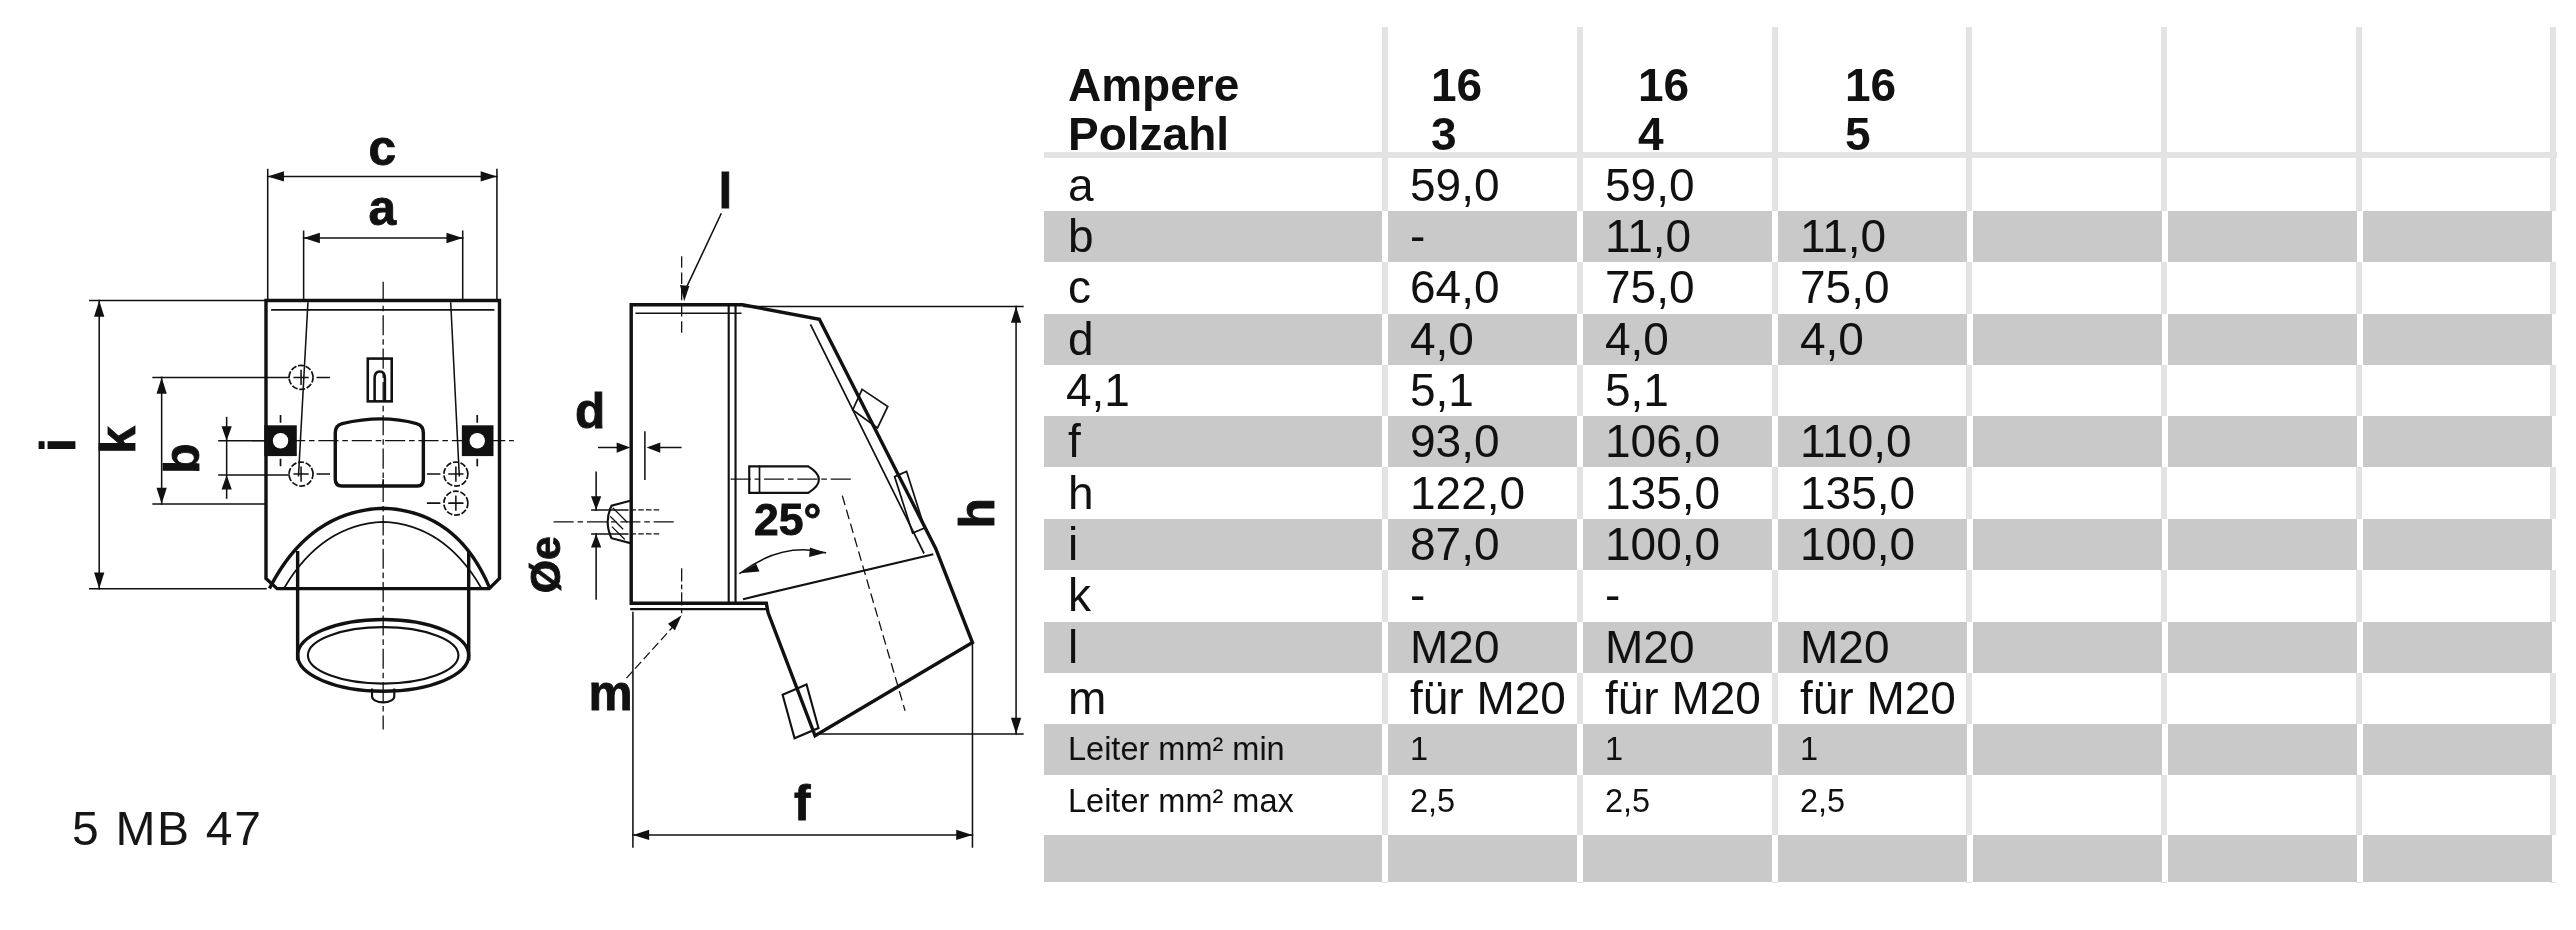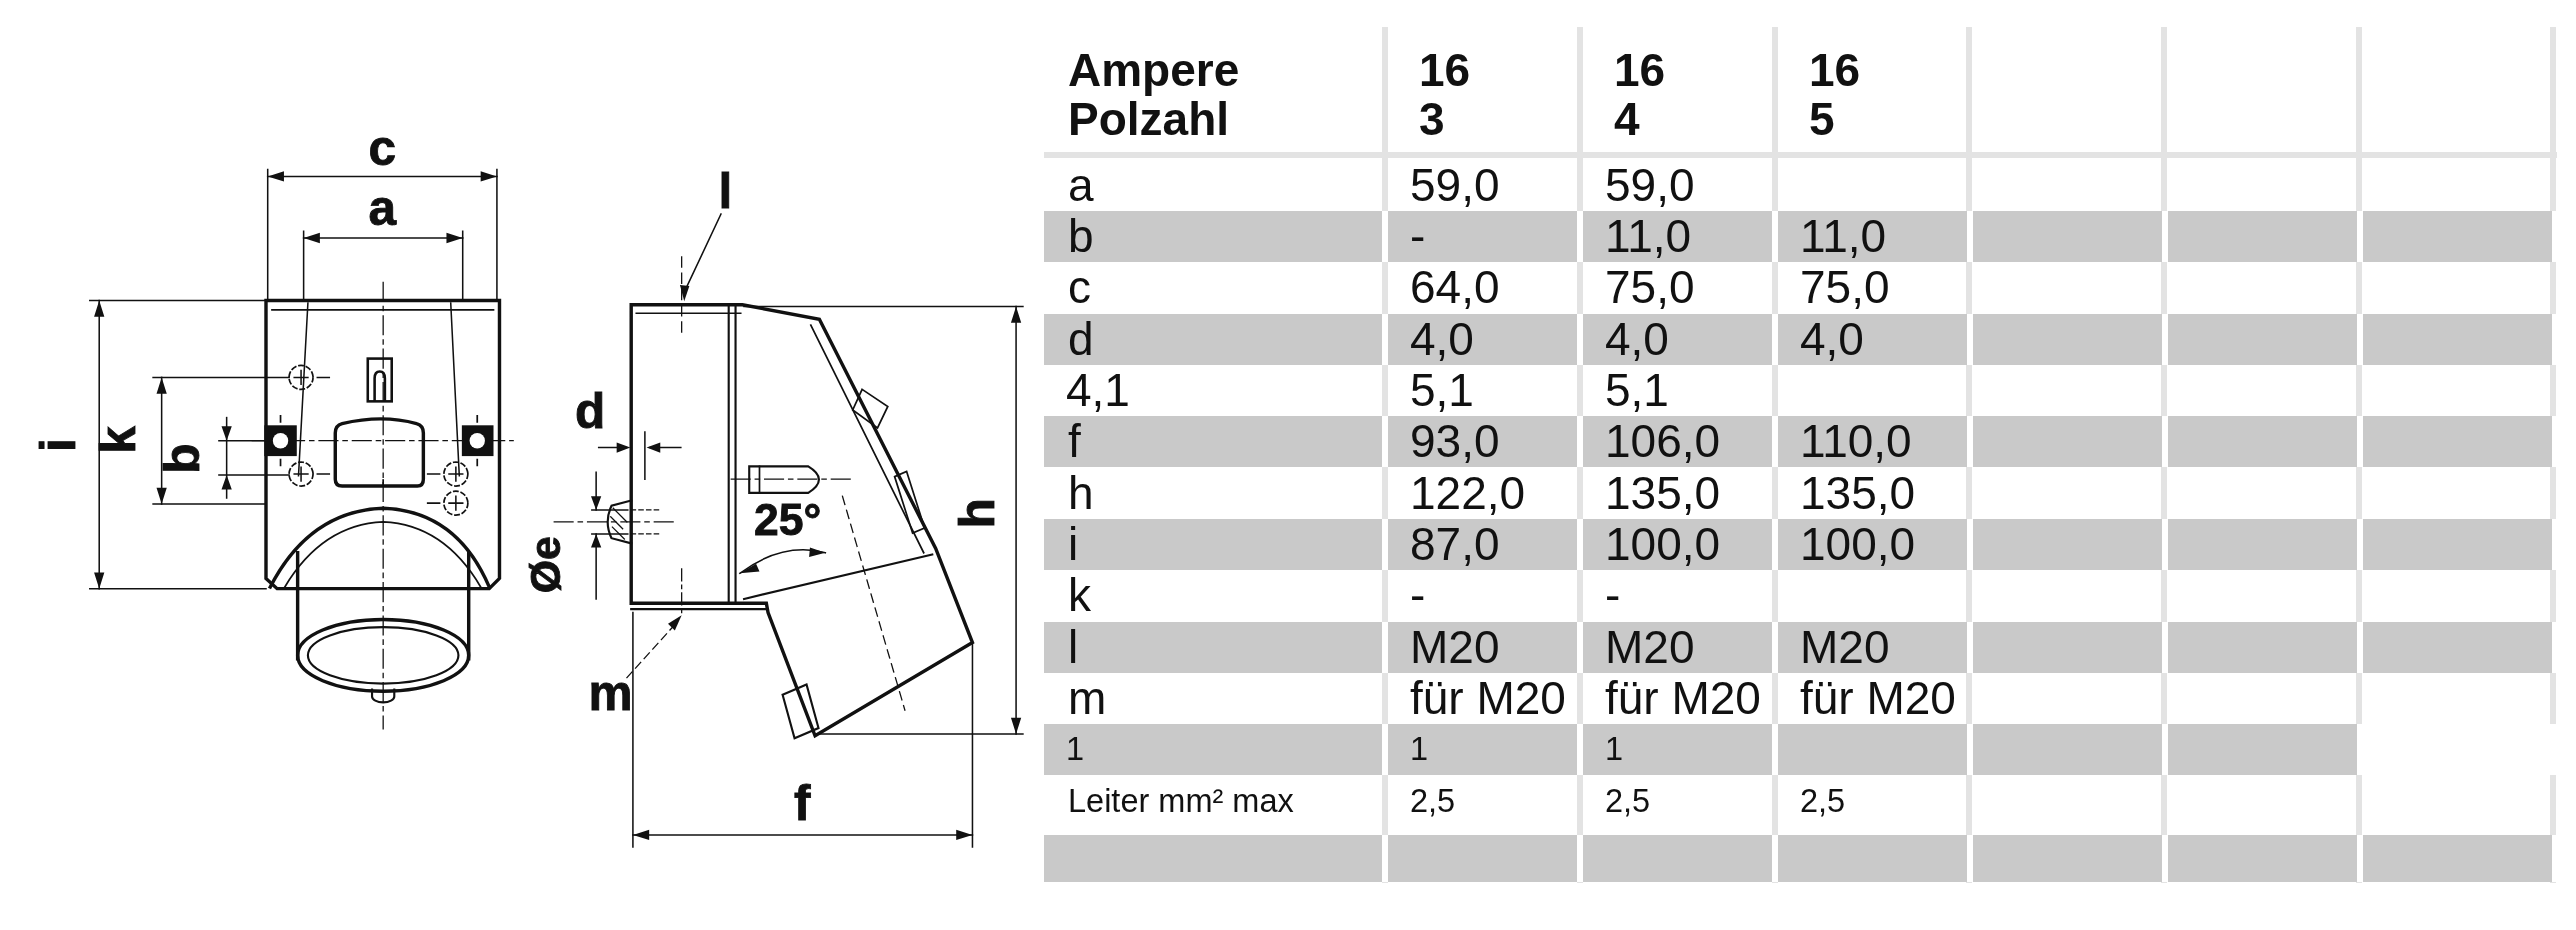--- a/index.html
+++ b/index.html
@@ -6,22 +6,22 @@
   #page{position:relative;width:2576px;height:931px;background:#fff;overflow:hidden;
         font-family:"Liberation Sans",sans-serif;color:#111;}
   
   #drawing{position:absolute;left:0;top:0;}
   .dimlabel{font-family:"Liberation Sans",sans-serif;font-weight:bold;fill:#111;}
   #part-number{position:absolute;left:72px;top:801px;font-size:48px;font-weight:normal;
                letter-spacing:1.7px;color:#161616;}
   
   #dim-table{position:absolute;left:1044px;top:27px;width:1513px;height:856px;}
   .vrule{position:absolute;top:0;width:6px;height:856px;background:var(--grid);z-index:0;}
-  .thead{position:absolute;left:0;top:19px;width:1513px;z-index:1;display:grid;
-         grid-template-columns:338px repeat(6,189px);column-gap:6px;}
+  .thead{position:absolute;left:0;top:34px;width:1513px;z-index:1;display:grid;
+         grid-template-columns:338px repeat(6,189px);column-gap:18px;}
   .thead .hcell{font-weight:bold;font-size:46px;line-height:49px;white-space:pre;}
   .thead .hcell.lab{padding-left:24px;}
   .thead .hcell.val{padding-left:31px;}
   .hsep{position:absolute;left:0;top:125px;width:1513px;height:6px;background:var(--grid);z-index:2;}
   .trow{position:absolute;left:0;width:1513px;height:51px;z-index:1;display:grid;
         grid-template-columns:338px repeat(6,189px);column-gap:6px;}
   .trow.gray{background:#fff;}
   .trow.gray .cell{background:var(--rowgray);}
   .cell{font-size:46px;line-height:51px;white-space:pre;overflow:visible;}
   .cell.lab{padding-left:24px;}
@@ -201,20 +201,21 @@
         <text class="dimlabel" x="690" y="500" font-size="58" text-anchor="middle">d</text>
         <text class="dimlabel" x="655" y="660" font-size="50" text-anchor="middle" transform="rotate(-90 655 660)">Øe</text>
         <text class="dimlabel" x="921" y="625" font-size="52" text-anchor="middle">25°</text>
         <text class="dimlabel" x="714" y="830" font-size="58" text-anchor="middle">m</text>
         <text class="dimlabel" x="1162" y="600" font-size="58" text-anchor="middle" transform="rotate(-90 1162 600)">h</text>
         <text class="dimlabel" x="938" y="958" font-size="58" text-anchor="middle">f</text>
       </g>
     </g>
   </svg>
 
+  <div id="part-number">5 MB 47</div>
 
   <div id="dim-table">
       <div class="vrule" style="left: 338px;"></div>
       <div class="vrule" style="left: 533px;"></div>
       <div class="vrule" style="left: 728px;"></div>
       <div class="vrule" style="left: 922px;"></div>
       <div class="vrule" style="left: 1117px;"></div>
       <div class="vrule" style="left: 1312px;"></div>
       <div class="vrule" style="left: 1506px;"></div>
       <div class="thead">
@@ -317,20 +318,21 @@
       <div class="trow white" style="top: 646px;">
         <div class="cell lab">m</div>
         <div class="cell val">für M20</div>
         <div class="cell val">für M20</div>
         <div class="cell val">für M20</div>
         <div class="cell val"></div>
         <div class="cell val"></div>
         <div class="cell val"></div>
       </div>
       <div class="trow gray small" style="top: 697px;">
+        <div class="cell lab">Leiter mm² min</div>
         <div class="cell val">1</div>
         <div class="cell val">1</div>
         <div class="cell val">1</div>
         <div class="cell val"></div>
         <div class="cell val"></div>
         <div class="cell val"></div>
       </div>
       <div class="trow white small" style="top: 749px;">
         <div class="cell lab">Leiter mm² max</div>
         <div class="cell val">2,5</div>

